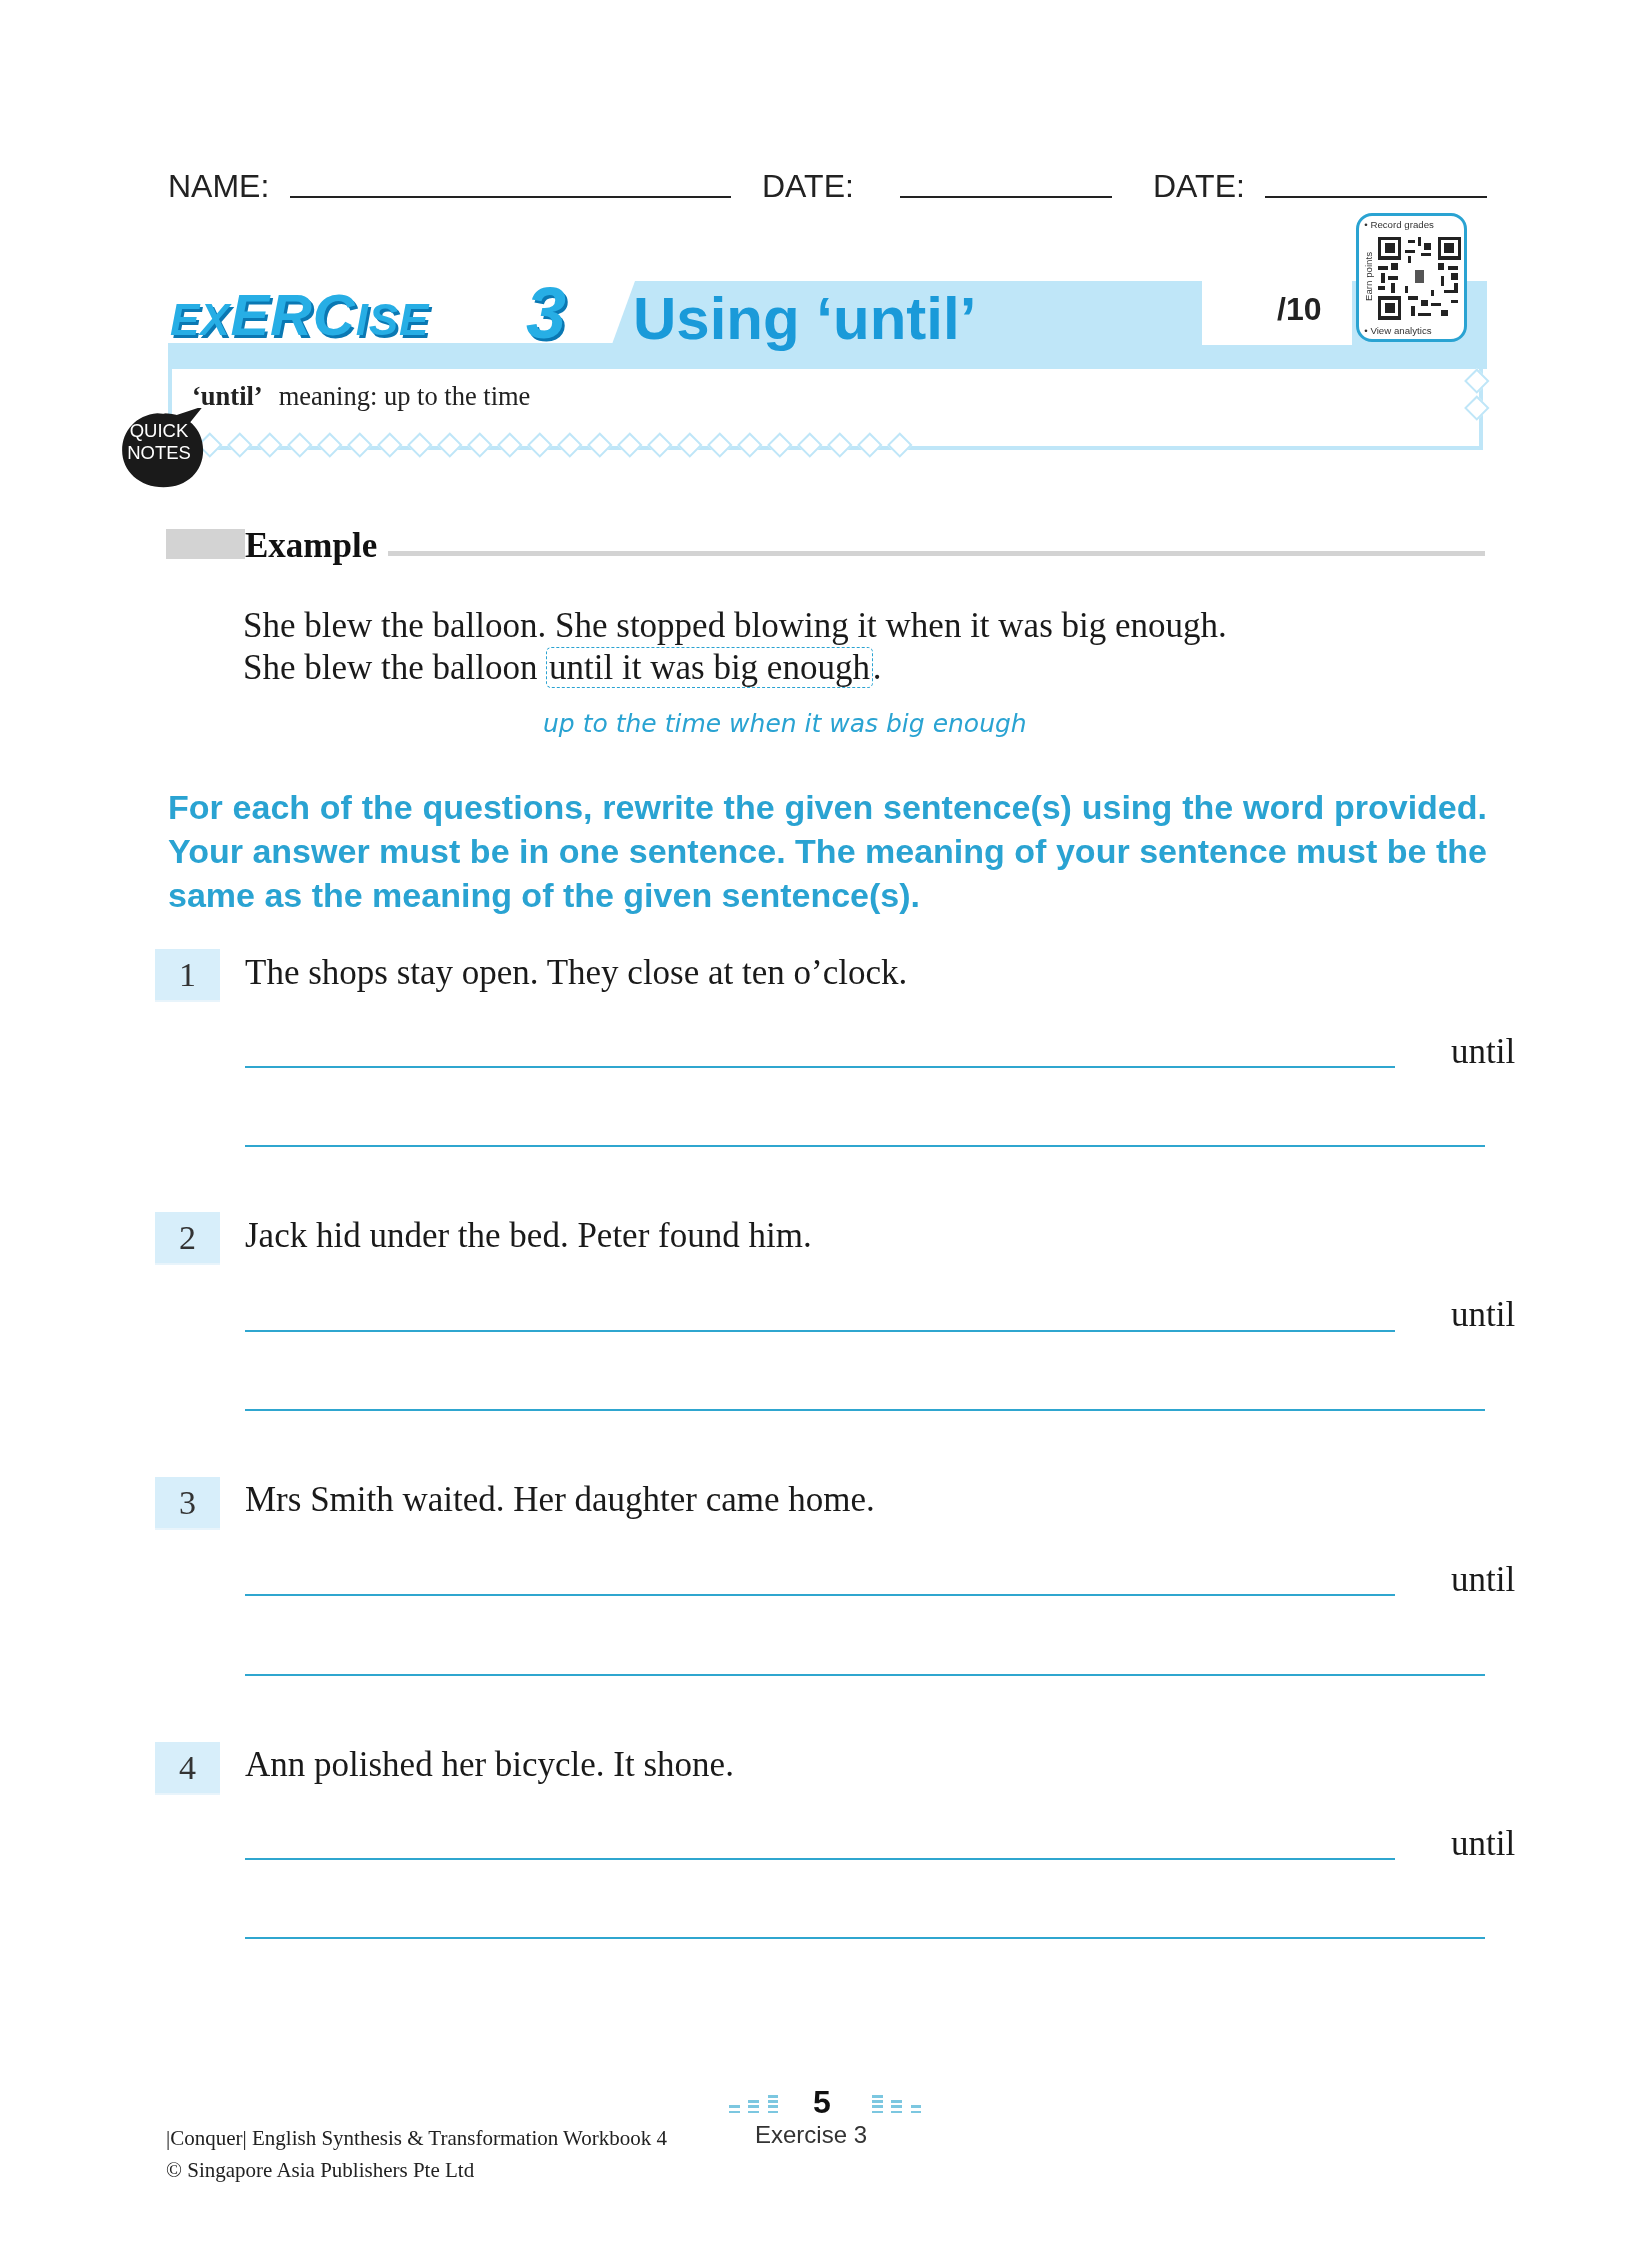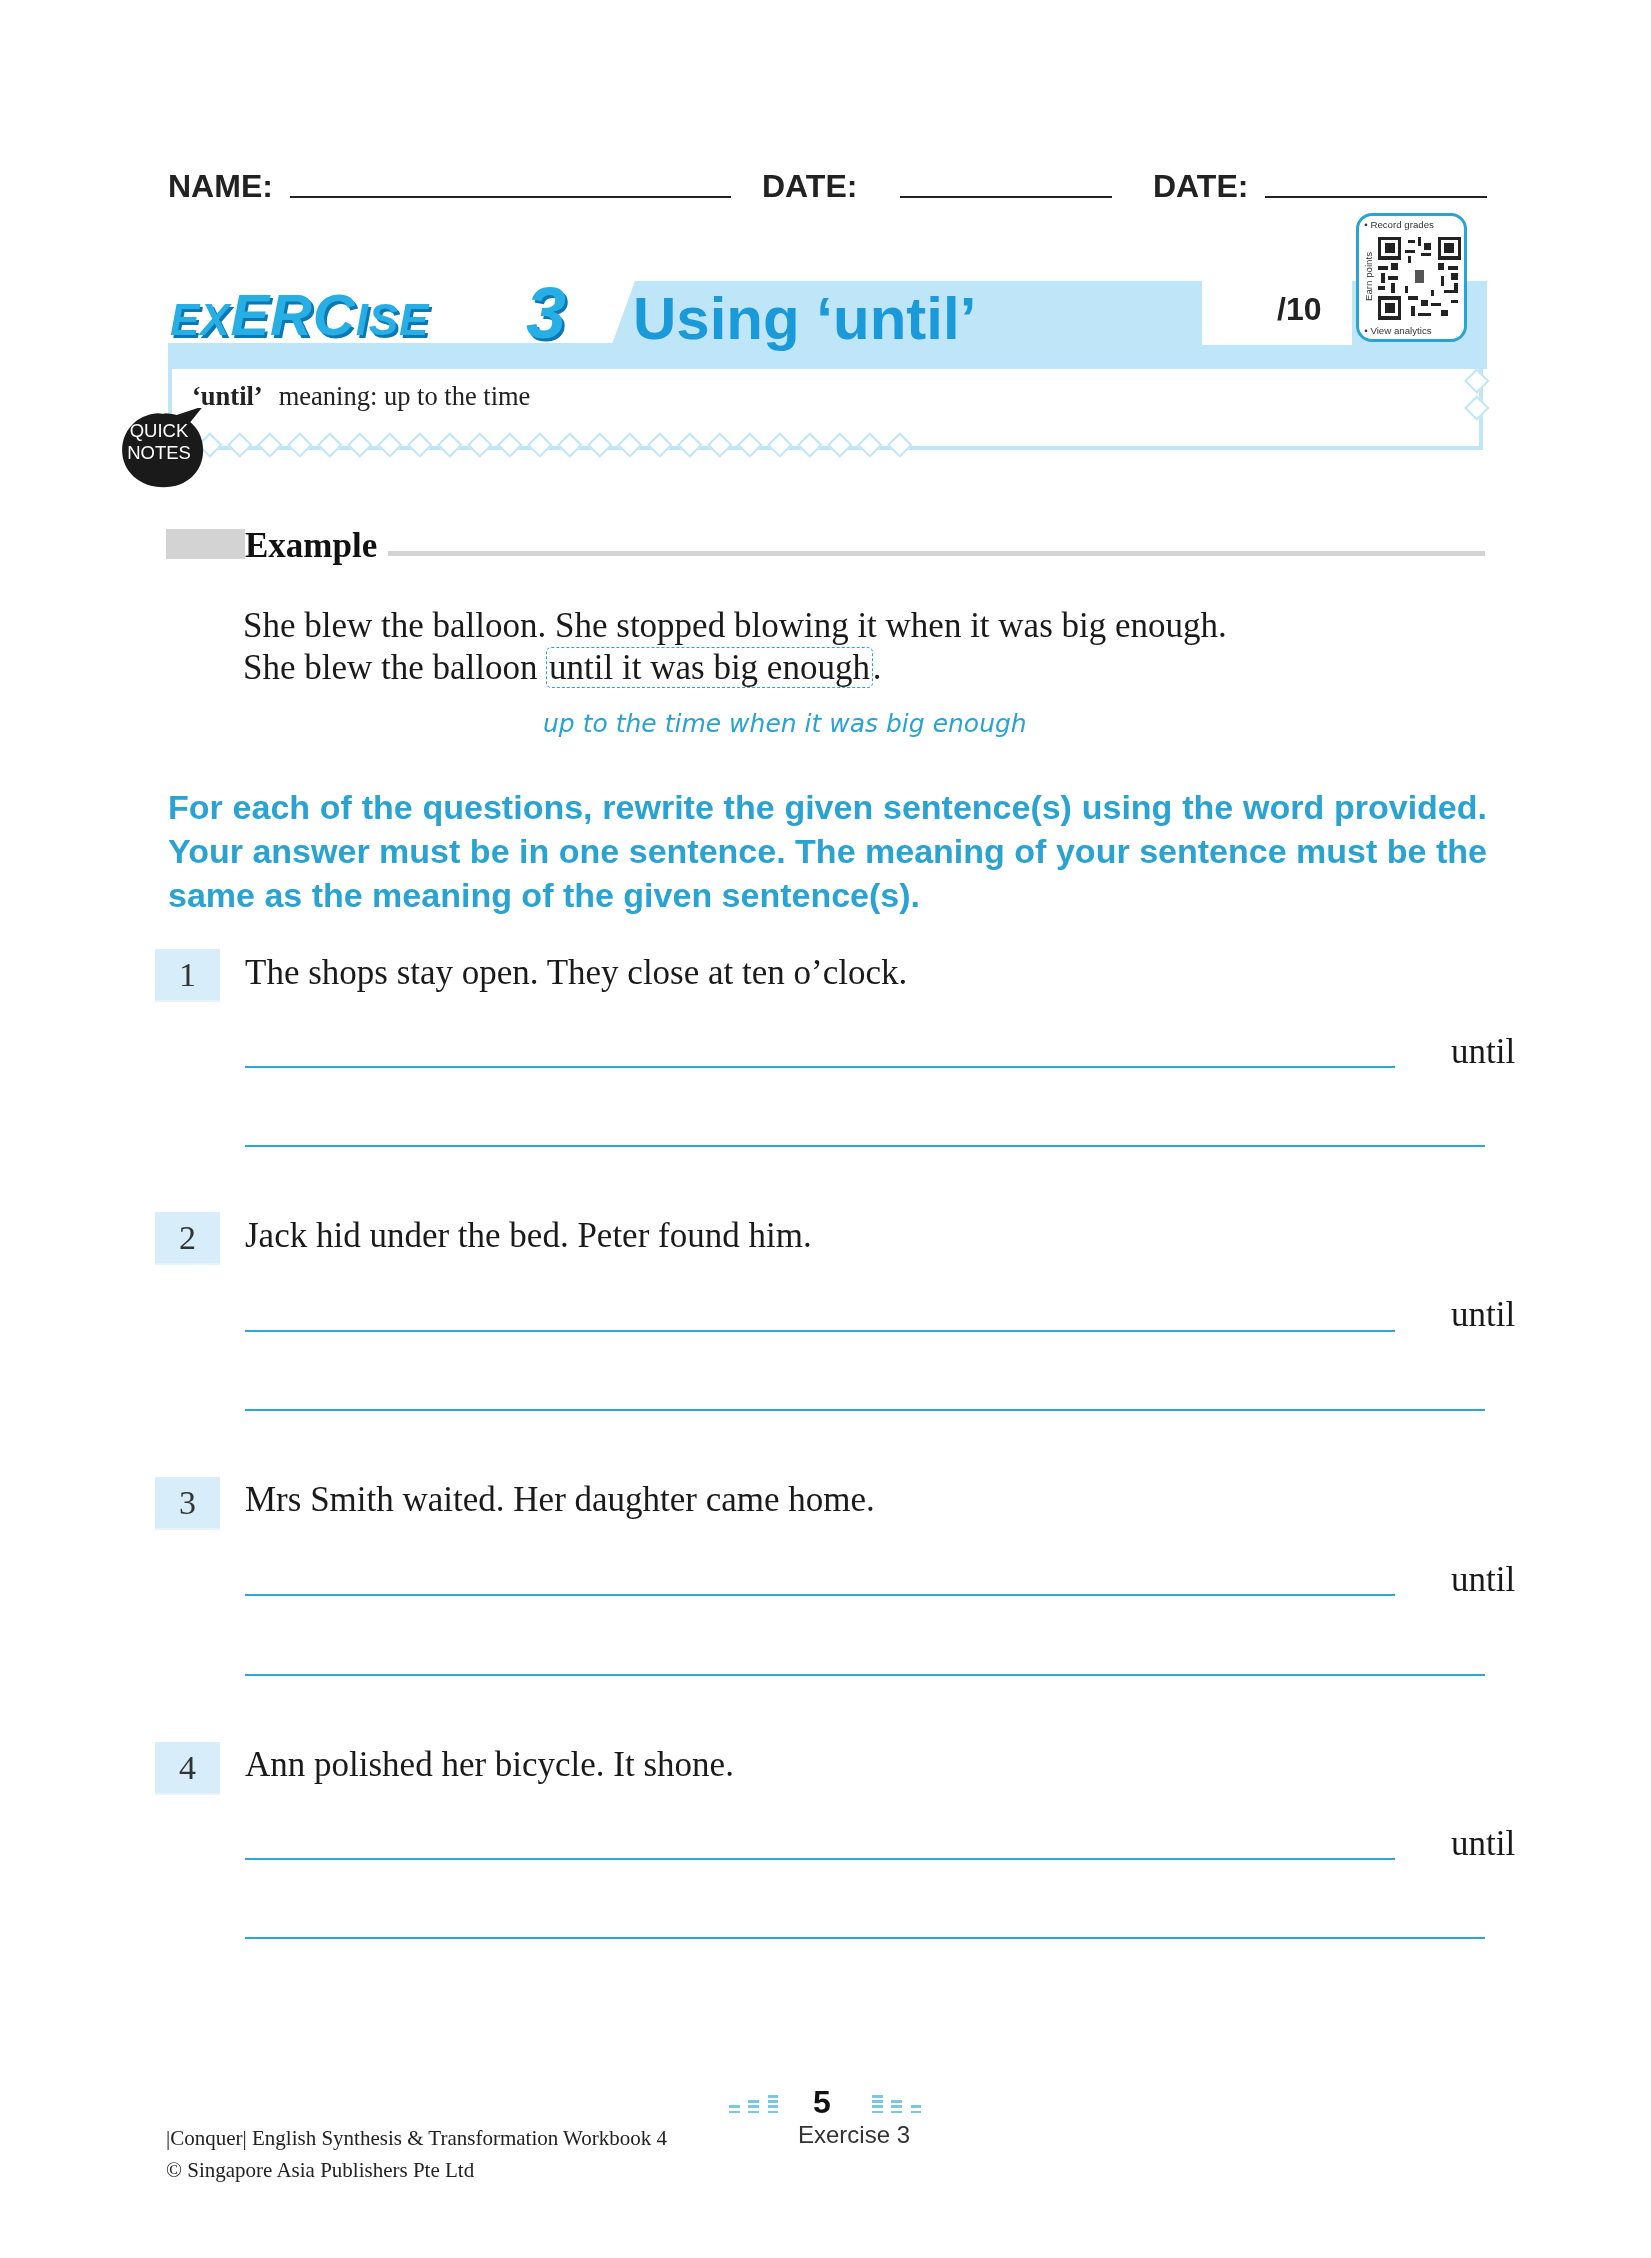--- a/index.html
+++ b/index.html
@@ -3,21 +3,21 @@
 <meta charset="utf-8">
 <style>
   html, body { margin: 0; padding: 0; }
   body {
     width: 1652px; height: 2258px; background: #ffffff; position: relative; overflow: hidden;
     font-family: "Liberation Serif", serif; color: #1a1a1a;
   }
   .abs { position: absolute; }
 
   
-  .field-row { top: 159px; left: 168px; width: 1319px; height: 53px; font-family: "Liberation Sans", sans-serif; font-size: 32px; font-weight: bold; color: #222; }
+  .field-row { top: 159px; left: 168px; width: 1319px; height: 53px; font-family: "Liberation Sans", sans-serif; font-size: 32px; font-weight: normal; color: #222; }
   .field-label { position: absolute; top: 8.8px; }
   .field-line { position: absolute; top: 37px; height: 0; border-bottom: 2.6px solid #222; }
 
   
   .banner-bg { top: 281px; left: 168px; width: 1319px; height: 88px; background: #bfe6f8; }
   .banner-white-left { top: 281px; left: 168px; width: 441px; height: 62px; background: #ffffff; }
   .banner-skew { top: 281px; left: 582px; width: 53px; height: 62px; background: #ffffff; transform: skewX(-20deg); transform-origin: top left; }
   .banner-score-white { top: 281px; left: 1202px; width: 150px; height: 64px; background: #ffffff; }
   .ex-word { top: 281px; left: 170px; font-family: "Liberation Sans", sans-serif; font-style: italic; font-weight: bold; font-size: 58px; color: #27aee5; letter-spacing: 0.9px; text-shadow: 2.6px 2.6px 0 #0a78b3; }
   .ex-word .sm { font-size: 44px; }
@@ -60,21 +60,21 @@
   .q-line1 { left: 245px; width: 1150px; height: 0; border-bottom: 2.6px solid #2fa6cf; }
   .q-line2 { left: 245px; width: 1240px; height: 0; border-bottom: 2.6px solid #2fa6cf; }
   .q-word { left: 1451px; font-size: 35px; color: #1a1a1a; }
 
   
   .f-bars-left { top: 2095px; left: 729px; display: flex; gap: 8.8px; align-items: flex-end; }
   .f-bars-right { top: 2095px; left: 872px; display: flex; gap: 8.8px; align-items: flex-end; }
   .bar-group { display: flex; flex-direction: column; gap: 2.6px; }
   .bar-group span { display: block; width: 10.6px; height: 2.6px; background: #7cc7e0; }
   .f-page { top: 2084px; left: 813px; font-family: "Liberation Sans", sans-serif; font-weight: bold; font-size: 32px; color: #111; }
-  .f-ex { top: 2121px; left: 798px; font-family: "Liberation Sans", sans-serif; font-size: 24px; color: #333; }
+  .f-ex { top: 2121px; left: 755px; font-family: "Liberation Sans", sans-serif; font-size: 24px; color: #333; }
   .f-book { top: 2126px; left: 166px; font-size: 21px; color: #222; }
   .f-copy { top: 2158px; left: 166px; font-size: 21px; color: #222; }
 </style>
 </head>
 <body>
 
 <div class="abs field-row">
   <span class="field-label" style="left:0">NAME:</span>
   <span class="field-line" style="left:122px;width:441px"></span>
   <span class="field-label" style="left:594px">DATE:</span>

